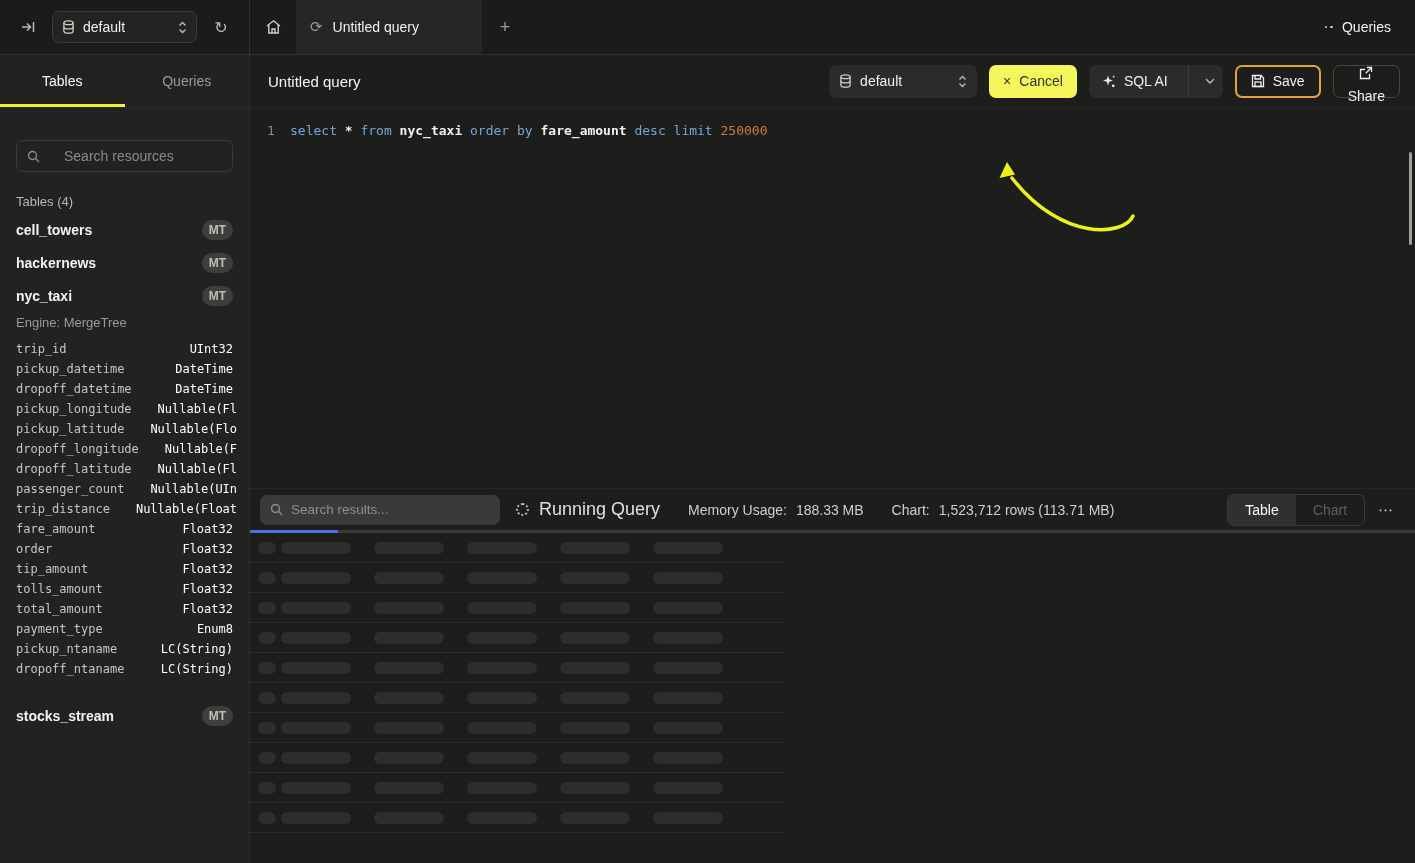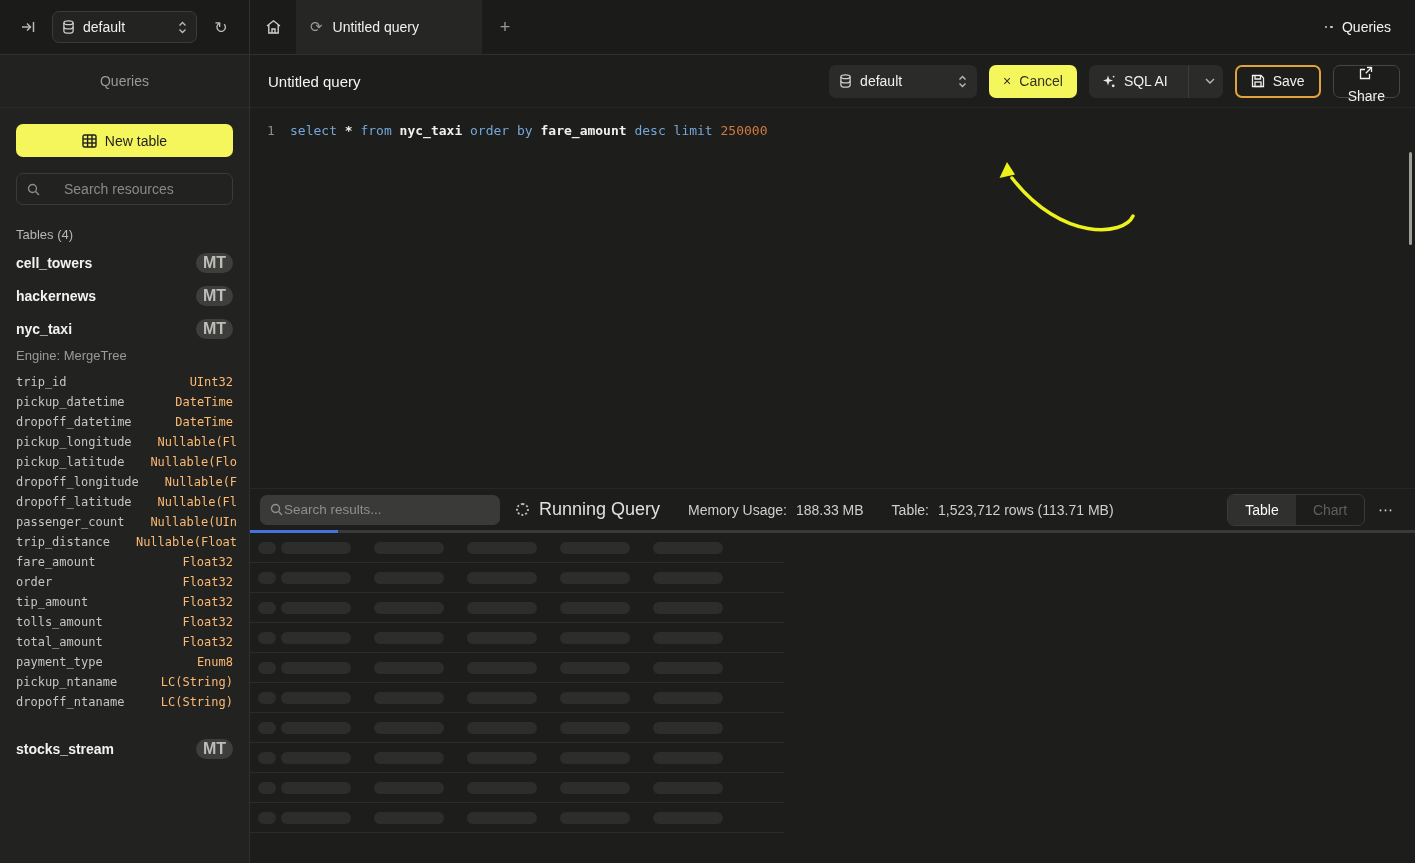--- a/index.html
+++ b/index.html
@@ -47,27 +47,27 @@
   .side-search { margin-top:16px; height:32px; border:1px solid #3b3b39; border-radius:7px;
     display:flex; align-items:center; padding:0 10px; gap:24px; background:#222220; }
   .side-search input { flex:1; background:transparent; border:none; outline:none; font-size:14px;
     color:#e9e9e7; font-family:inherit; }
   .side-search input::placeholder { color:#8a8a87; }
   .section-label { margin-top:22px; font-size:13px; color:#b7b7b4; font-weight:500; }
   .tables-list { margin-top:4px; }
   .tbl-item { height:33px; display:flex; align-items:center; justify-content:space-between; cursor:pointer; }
   .tbl-item .nm { font-size:14px; font-weight:600; color:#f2f2f0; }
   .mt-badge { min-width:31px; height:20px; border-radius:10px; background:#3e3e3c; color:#bdbdba;
-    font-size:16px; font-weight:600; display:flex; align-items:center; justify-content:center; padding:0 7px; }
+    font-size:12px; font-weight:600; display:flex; align-items:center; justify-content:center; padding:0 7px; }
   .engine-line { font-size:13px; color:#9a9a97; margin:3px 0 9px; }
   .cols-list { margin-bottom:20px; }
   .col-row { height:20px; display:flex; align-items:center; justify-content:space-between;
     font-family:"DejaVu Sans Mono", monospace; font-size:12px; cursor:default; }
   .col-row .cn { color:#c5c5c2; }
-  .col-row .ct { color:#fdba74;padding-left:26px; }
+  .col-row .ct { color:#ffffff;padding-left:26px; }
   .gap-before { margin-top:14px; }
 
   
   .main-col { flex:1; display:flex; flex-direction:column; position:relative; background:#1d1d1b; }
   .query-header { height:53px; display:flex; align-items:center; padding:0 15px 0 18px;
     border-bottom:1px solid #272725; flex:0 0 auto; }
   .query-title { font-size:15px; color:#f5f5f3; }
   .qh-spacer { flex:1; }
   .qh-group { display:flex; align-items:center; gap:12px; }
   .qh-db { height:33px; width:148px; background:#2b2b29; border-radius:7px; display:flex;
@@ -93,21 +93,21 @@
   .tok-num { color:#d07a3e; }
   .tok-plain { color:#e9e9e7; }
   .annotation-arrow { position:absolute; left:700px; top:48px; pointer-events:none; }
   .editor-scrollbar { position:absolute; right:3px; top:-11px; width:3px; height:93px;
     background:#c9c9c6; opacity:.75; border-radius:2px; }
 
   
   .results { height:375px; flex:0 0 auto; border-top:1px solid #272725; }
   .results-toolbar { height:41px; display:flex; align-items:center; padding:0 14px 0 10px; }
   .res-search { width:240px; height:30px; background:#3a3a38; border-radius:7px; display:flex;
-    align-items:center; padding:0 10px; gap:1px; }
+    align-items:center; padding:0 10px; gap:8px; }
   .res-search input { flex:1; background:transparent; border:none; outline:none; font-size:13.5px;
     color:#e9e9e7; font-family:inherit; }
   .res-search input::placeholder { color:#8f8f8c; }
   .spinner { width:13px; height:13px; border:2px dotted #b8b8b5; border-radius:50%; margin-left:16px;
     animation:spin 1.4s linear infinite; flex:0 0 auto; }
   @keyframes spin { to { transform:rotate(360deg); } }
   .status-text { margin-left:10px; font-size:18px; color:#e0e0dd; }
   .stat-label { margin-left:28px; font-size:14px; color:#cfcfcc; }
   .stat-value { margin-left:9px; font-size:14px; color:#cfcfcc; }
   .res-spacer { flex:1; }
@@ -176,35 +176,24 @@
         </span>
       <span class="lbl">Queries</span>
     </div>
   </div>
 </div>
 
 <div class="main-row">
 
   <div class="sidebar">
     <div class="side-tabs">
+        <div class="side-tab active">Tables</div>
         <div class="side-tab">Queries</div>
       </div>
     <div class="side-body">
-      <button class="new-table-btn">
-        <span>
-          <svg width="15" height="14" viewBox="0 0 15 14" fill="none" stroke="#1f1f1d" stroke-width="1.4">
-            <rect x="1" y="1" width="13" height="12" rx="1.5"></rect>
-            <line x1="1" y1="5" x2="14" y2="5"></line>
-              <line x1="1" y1="9" x2="14" y2="9"></line>
-            <line x1="5.6" y1="1" x2="5.6" y2="13"></line>
-              <line x1="10" y1="1" x2="10" y2="13"></line>
-          </svg>
-        </span>
-        <span>New table</span>
-      </button>
       <div class="side-search">
         <span>
           <svg width="13" height="13" viewBox="0 0 13 13" fill="none" stroke="#8a8a87" stroke-width="1.4">
             <circle cx="5.5" cy="5.5" r="4"></circle>
               <line x1="8.6" y1="8.6" x2="12" y2="12"></line>
           </svg>
         </span>
         <input placeholder="Search resources" style="">
       </div>
       <div class="section-label">Tables (4)</div>
@@ -387,21 +376,21 @@
               <circle cx="5.5" cy="5.5" r="4"></circle>
                 <line x1="8.6" y1="8.6" x2="12" y2="12"></line>
             </svg>
           </span>
           <input placeholder="Search results..." style="">
         </div>
         <span class="spinner"></span>
         <span class="status-text">Running Query</span>
         <span class="stat-label">Memory Usage:</span>
         <span class="stat-value">188.33 MB</span>
-        <span class="stat-label">Table:</span>
+        <span class="stat-label">Chart:</span>
         <span class="stat-value">1,523,712 rows (113.71 MB)</span>
         <span class="res-spacer"></span>
         <div class="view-toggle">
             <div class="view-seg active">Table</div>
             <div class="view-seg">Chart</div>
           </div>
         <span class="more-btn">⋯</span>
       </div>
       <div class="progress-track">
         <div class="progress-fill"></div>

